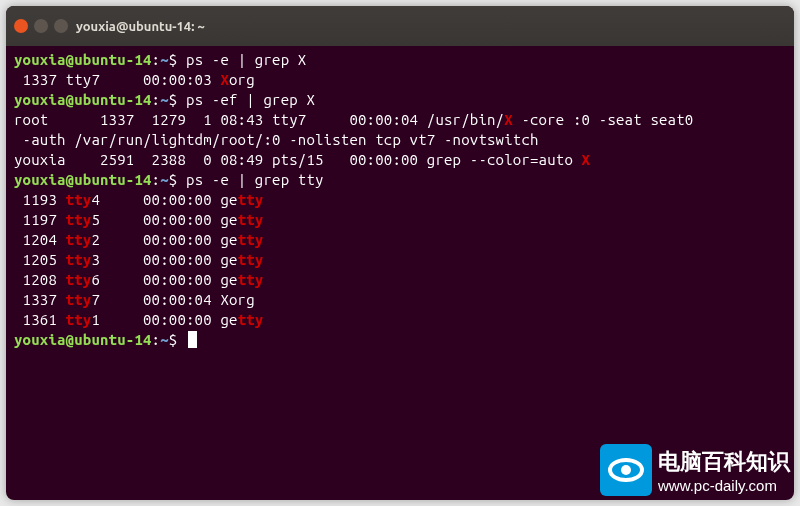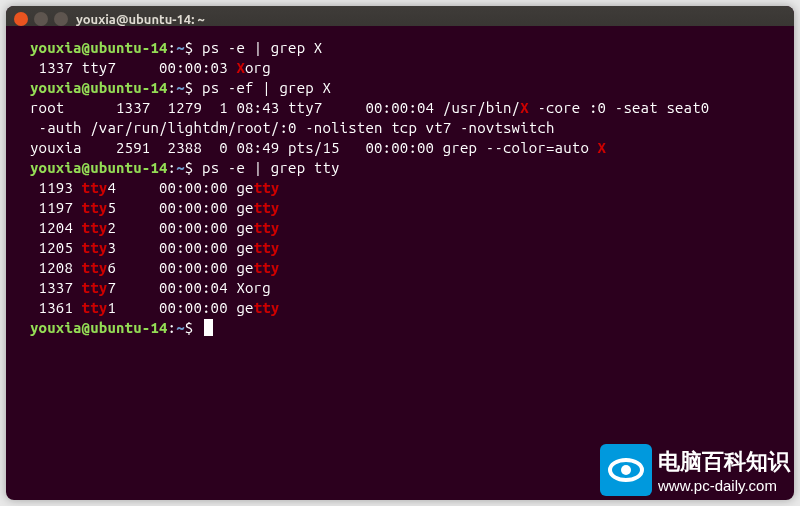--- a/index.html
+++ b/index.html
@@ -20,24 +20,24 @@
       top: 6px;
       left: 6px;
       width: 788px;
       height: 494px;
       background: #2c001e;
       border-radius: 8px;
       overflow: hidden;
       box-shadow: 0 0 10px rgba(0,0,0,0.3);
     }
     .titlebar {
-      height: 20px;
+      height: 40px;
       background: linear-gradient(to bottom, #3f3c39, #393633);
       display: flex;
-      align-items: flex-end;
+      align-items: center;
       padding: 0 8px;
       gap: 8px;
     }
     .window-controls {
       display: flex;
       gap: 6px;
       align-items: center;
     }
     .win-btn {
       width: 14px;
@@ -50,28 +50,27 @@
     .win-close { background: #e95420; }
     .win-min { background: #5e554f; }
     .win-max { background: #5e554f; }
     .window-title {
       color: #dfdbd2;
       font-family: "Ubuntu", sans-serif;
       font-size: 13px;
       font-weight: 600;
     }
     .terminal {
-      padding: 4px 24px;
+      padding: 4px 8px;
       font-size: 15px;
       line-height: 20px;
       color: #ffffff;
       white-space: pre;
       font-family: "Ubuntu Mono", "Consolas", monospace;
       letter-spacing: 0.2px;
-      margin-top: 8px;
     }
     .prompt-user { color: #94dd55; font-weight: bold; }
     .prompt-colon { color: #ffffff; }
     .prompt-path { color: #6f9dcd; font-weight: bold; }
     .prompt-dollar { color: #ffffff; }
     .cmd { color: #ffffff; }
     .hl { color: #cc0000; font-weight: bold; }
     .line { display: block; }
     .cursor {
       display: inline-block;

